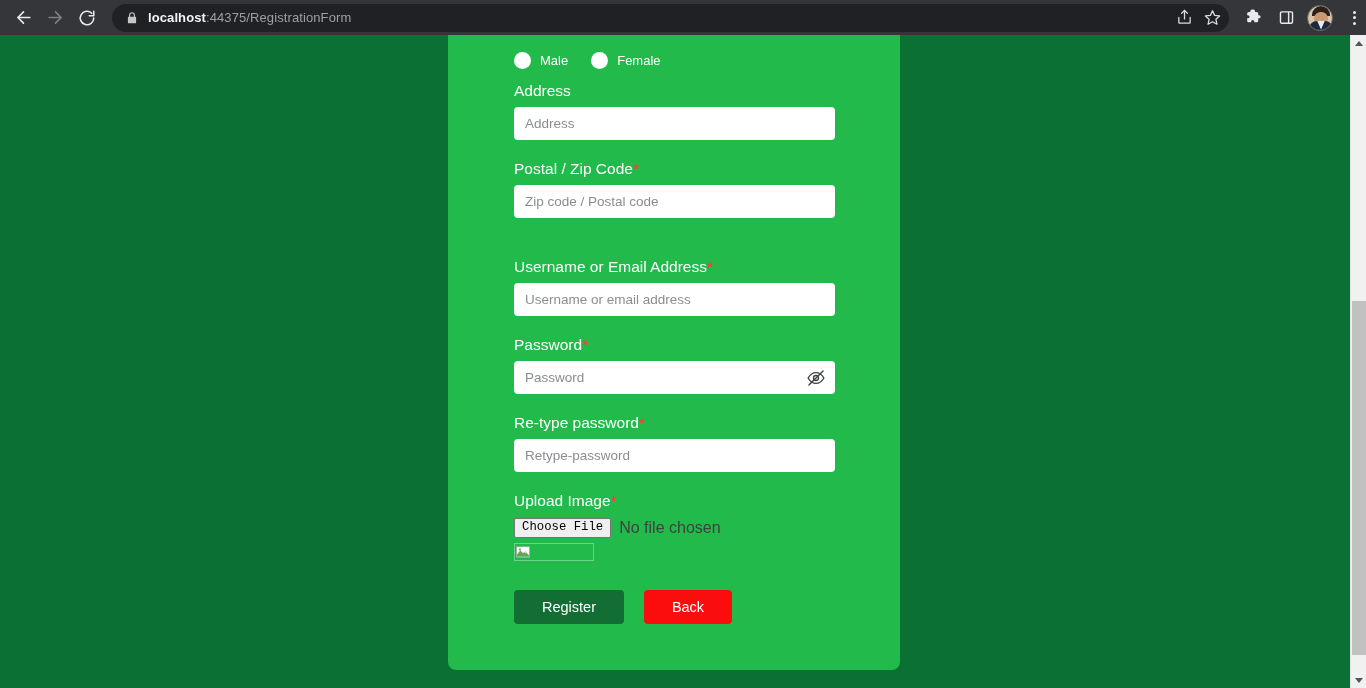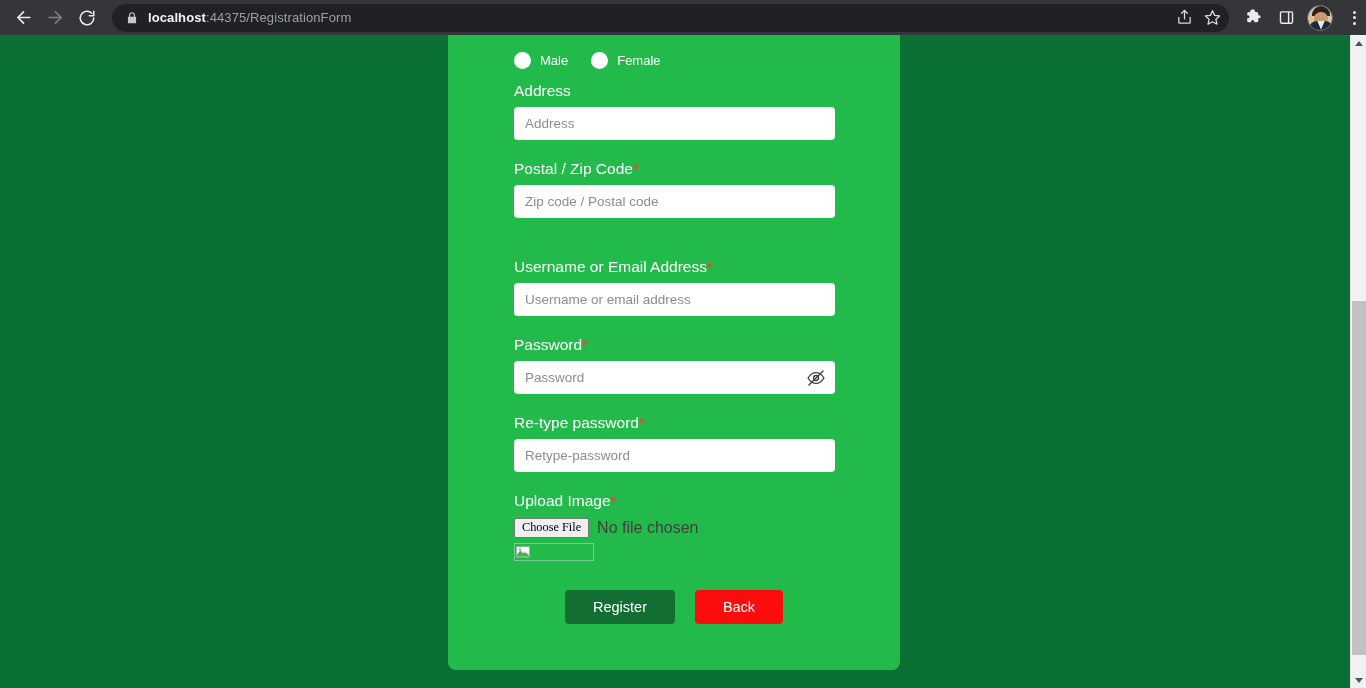--- a/index.html
+++ b/index.html
@@ -136,41 +136,41 @@
 
   
   .file-row { display: flex; align-items: center; height: 22px; }
   .choose-file {
     background: #efefef;
     border: 1px solid #767676;
     border-radius: 2px;
     font-size: 12.3px;
     color: #000000;
     padding: 1px 7px 2px 7px;
-    font-family: Liberation Serif, serif;
+    font-family: Liberation Mono, monospace;
     line-height: 15px;
   }
   .no-file {
     color: #404040; font-size: 16px; margin-left: 8px;
   }
   .broken-img {
     margin-top: 4px;
     width: 80px; height: 18px;
     border: 1px solid #6fd18c;
     position: relative;
     background: transparent;
   }
   .broken-img .glyph {
     position: absolute; left: 1px; top: 1px;
     width: 14px; height: 14px;
   }
 
   
   .btn-row {
-    display: flex; justify-content: center; gap: 20px;
+    display: flex; gap: 20px;
     margin-top: 29px;
   }
   .btn {
     border: none; border-radius: 4px;
     color: #ffffff; font-size: 14.5px;
     font-family: "Liberation Sans", sans-serif;
     cursor: pointer;
     height: 34px;
   }
   .btn-register { background: #136e34; width: 110px; }

